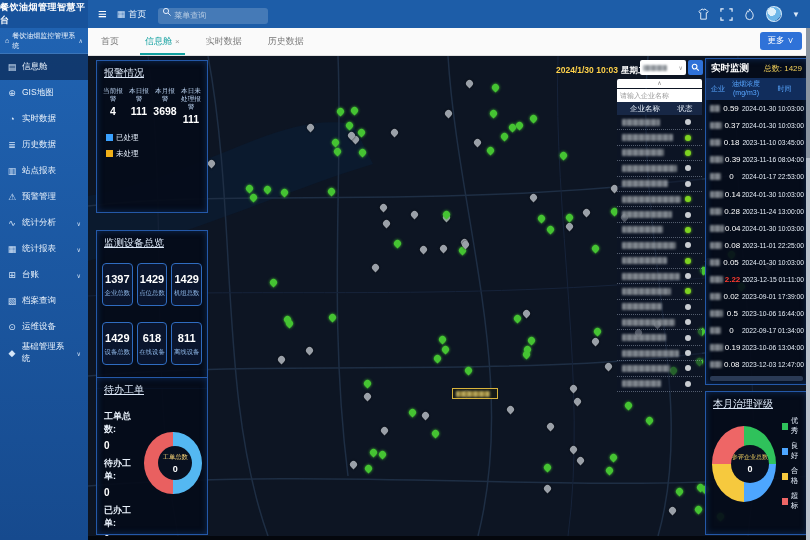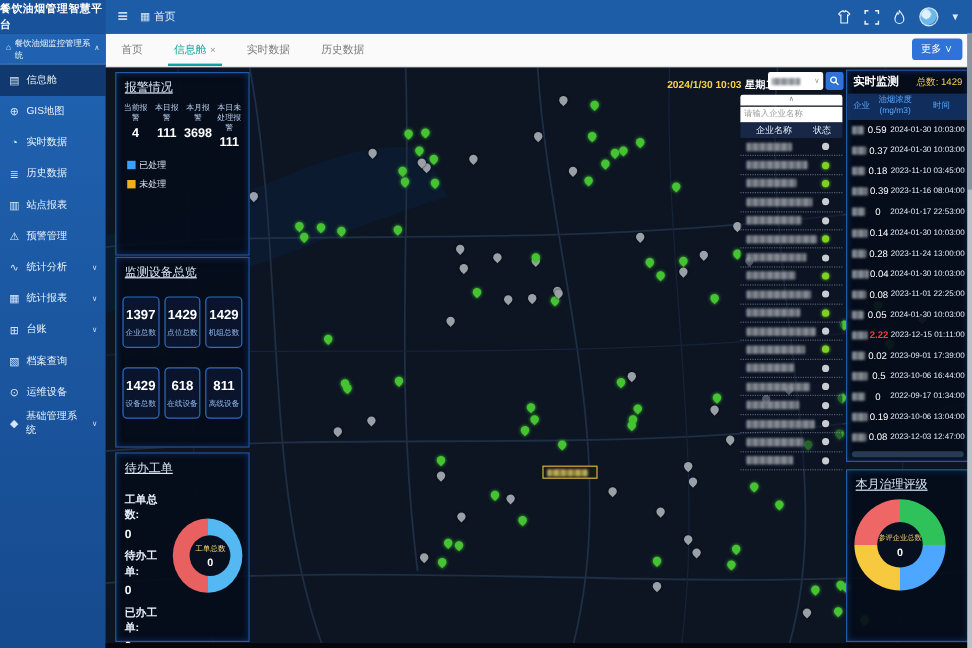--- a/index.html
+++ b/index.html
@@ -66,21 +66,21 @@
   .alarm-bottom { display:flex; align-items:center; margin-top:8px; }
   .donut-yellow { width:68px; height:68px; margin-left:8px; border-radius:50%; border:11px solid #f0b019; display:flex; flex-direction:column; align-items:center; justify-content:center; }
   .donut-yellow .dl { font-size:8px; color:#fff; }
   .donut-yellow .dv { font-size:10px; font-weight:bold; color:#fff; margin-top:1px; }
   .legend-col { display:flex; flex-direction:column; gap:6px; margin-left:9px; }
   .litem { display:flex; align-items:center; gap:3px; }
   .lsq { width:7px; height:7px; }
   .llab { font-size:7.5px; color:#dfe8f5; }
 
   
-  #device-panel { left:8px; top:158px; width:112px; height:159px; }
+  #device-panel { left:8px; top:174px; width:112px; height:159px; }
   .card-row { display:flex; gap:4px; padding:0 5px; margin-top:10px;justify-content:space-between; }
   .dcard { flex:1; border:1px solid #2f6cc0; border-radius:4px; background:rgba(15,30,62,.55); text-align:center; padding:9px 1px 7px; }
   .dcard .cv { font-size:11px; font-weight:bold; color:#fff; }
   .dcard .cl { font-size:6.4px; color:#8fb8e8; margin-top:4px; }
 
   
   #workorder-panel { left:8px; top:321px; width:112px; height:158px; }
   .wo-body { display:flex; padding:4px 5px 0 7px; }
   .wo-left { display:flex; flex-direction:column; }
   .wo-label { font-size:9px; font-weight:bold; color:#e9f1fb; margin-top:6px; }
@@ -143,20 +143,27 @@
 <body>
 
 <div id="page">
 
   <div id="topbar">
     <div id="logo">餐饮油烟管理智慧平台</div>
     <span class="hamb">≡</span>
     <div class="home-chip">
       <span class="gicon">▦</span>
       <span>首页</span>
+    </div>
+    <div class="hdr-search-wrap">
+      <svg class="hdr-mag" width="10" height="10" viewBox="0 0 10 10">
+          <circle cx="4" cy="4" r="2.6" fill="none" stroke="#dfeafc" stroke-width="1"></circle>
+          <line x1="6" y1="6" x2="8.6" y2="8.6" stroke="#dfeafc" stroke-width="1"></line>
+        </svg>
+      <input class="hdr-search" placeholder="菜单查询" style="">
     </div>
     <div id="topbar-right">
       <svg class="tico" viewBox="0 0 14 14">
           <path d="M4 2 L6 1 C6 2.4 8 2.4 8 1 L10 2 L12 4 L10.5 5.5 L10 5 L10 12 L4 12 L4 5 L3.5 5.5 L2 4 Z" fill="none" stroke="#eaf2fb" stroke-width="1"></path>
         </svg>
       <svg class="tico" viewBox="0 0 14 14">
           <path d="M1 4 V1 H4 M10 1 H13 V4 M13 10 V13 H10 M4 13 H1 V10" fill="none" stroke="#eaf2fb" stroke-width="1.3"></path>
         </svg>
       <svg class="tico" viewBox="0 0 14 14">
           <path d="M7 1 C9 4 11 5 11 8.5 A4 4 0 0 1 3 8.5 C3 6 4.5 4.5 5 3 C5.6 4.6 6.6 4.6 7 1 Z" fill="none" stroke="#eaf2fb" stroke-width="1"></path>
@@ -661,20 +668,38 @@
 
     <div class="panel" id="rating-panel">
       <div class="ptitle">本月治理评级</div>
       <div class="rate-body">
         <div class="donut" id="rate-donut" style="background: conic-gradient(rgb(47, 194, 91) 0deg, rgb(47, 194, 91) 25%, rgb(77, 166, 255) 25%, rgb(77, 166, 255) 50%, rgb(246, 201, 62) 50%, rgb(246, 201, 62) 75%, rgb(238, 102, 102) 75%, rgb(238, 102, 102) 100%);">
           <div class="hole">
             <span class="hl">参评企业总数</span>
             <span class="hv">0</span>
           </div>
         </div>
+        <div class="rate-legend" id="rate-legend">
+            <div class="litem">
+              <span class="lsq" style="background: rgb(47, 194, 91);"></span>
+              <span class="llab">优秀</span>
+            </div>
+            <div class="litem">
+              <span class="lsq" style="background: rgb(77, 166, 255);"></span>
+              <span class="llab">良好</span>
+            </div>
+            <div class="litem">
+              <span class="lsq" style="background: rgb(246, 201, 62);"></span>
+              <span class="llab">合格</span>
+            </div>
+            <div class="litem">
+              <span class="lsq" style="background: rgb(238, 102, 102);"></span>
+              <span class="llab">超标</span>
+            </div>
+          </div>
       </div>
     </div>
   </div>
 
   <div id="right-scroll">
       <div class="thumb"></div>
     </div>
   <div id="bottom-strip"></div>
 </div>
 

